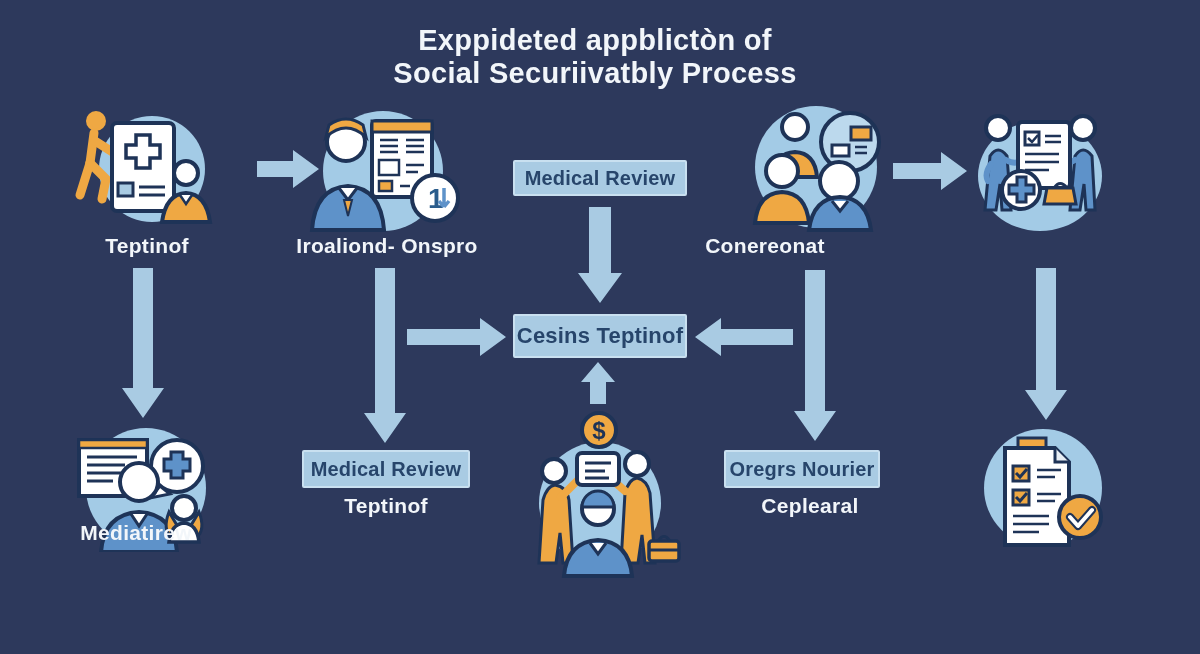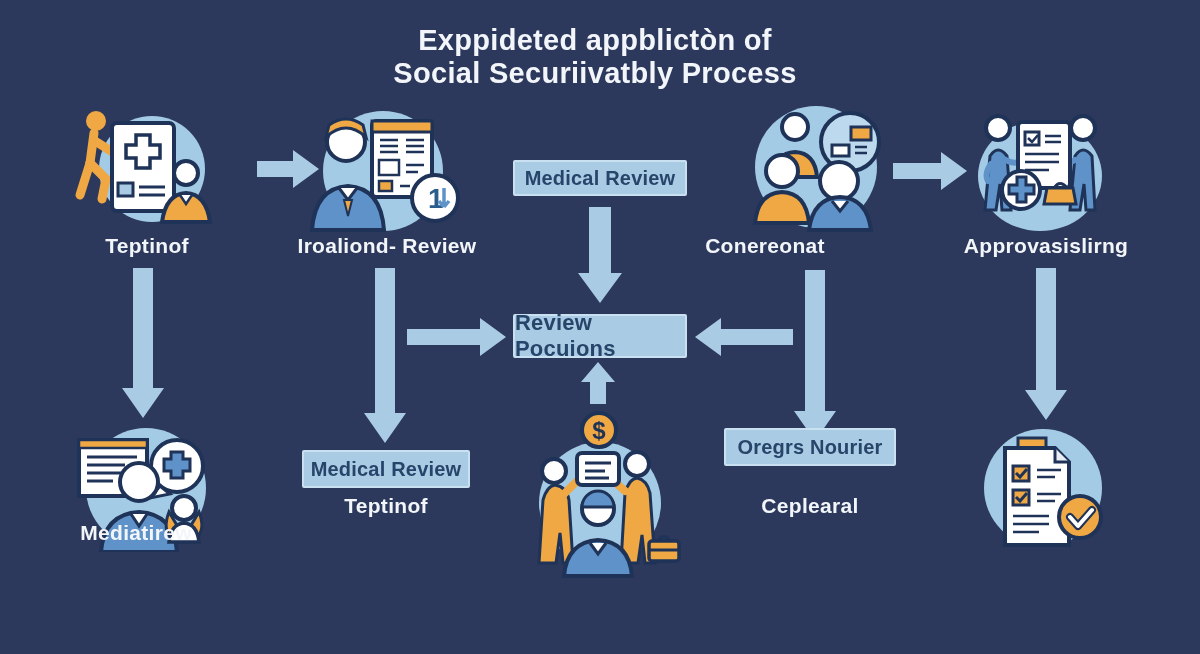--- a/index.html
+++ b/index.html
@@ -87,21 +87,21 @@
       <circle cx="46" cy="39" r="19" fill="#fff" stroke="var(--dk)" stroke-width="4"></circle>
       <path d="M26 34 q20 -18 40 0 l-3 -12 q-17 -12 -34 0 z" fill="var(--or)" stroke="var(--dk)" stroke-width="3"></path>
       <path d="M12 127 q3 -42 36 -44 q33 2 36 44 z" fill="var(--pb)" stroke="var(--dk)" stroke-width="4"></path>
       <path d="M39 85 l9 12 9 -12" fill="#fff" stroke="var(--dk)" stroke-width="3"></path>
       <path d="M44 97 l4 16 4 -16 z" fill="var(--or)" stroke="var(--dk)" stroke-width="2"></path>
       <circle cx="135" cy="95" r="23" fill="#fff" stroke="var(--dk)" stroke-width="4"></circle>
       <text x="128" y="105" font-size="28" font-weight="bold" fill="#2b5d8c">1</text>
       <path d="M144 85 v19 m0 0 l-5 -6 m5 6 l5 -6" stroke="var(--pb)" stroke-width="3.5" fill="none"></path>
     </svg>
   </div>
-  <div class="node-label" style="left:387px;top:234px">Iroaliond- Review</div>
+  <div class="node-label" style="left:387px;top:234px">Iroaliond- Onspro</div>
 
   <div class="flow-box" style="left:513px;top:160px;width:174px;height:36px">
     <span>Medical Review</span>
   </div>
 
   <div class="icon" style="left:745px;top:100px">
     <svg width="140" height="135" viewBox="0 0 140 135">
       <circle cx="71" cy="67" r="61" fill="var(--circ)"></circle>
       <circle cx="105" cy="42" r="29" fill="#bcd9ed" stroke="var(--dk)" stroke-width="4"></circle>
       <path d="M88 64 l-9 14 19 -6 z" fill="#bcd9ed" stroke="var(--dk)" stroke-width="3"></path>
@@ -131,24 +131,23 @@
       <rect x="45" y="12" width="52" height="66" rx="4" fill="#fff" stroke="var(--dk)" stroke-width="4"></rect>
       <rect x="52" y="22" width="14" height="13" fill="#fff" stroke="var(--dk)" stroke-width="3"></rect>
       <path d="M55 28 l4 4 6 -7" stroke="var(--dk)" stroke-width="2.5" fill="none"></path>
       <path d="M72 26 h16 M72 32 h16 M52 44 h34 M52 52 h34 M52 60 h24" stroke="var(--dk)" stroke-width="2.5"></path>
       <circle cx="48" cy="80" r="19" fill="#fff" stroke="var(--dk)" stroke-width="4"></circle>
       <path d="M44 67 h9 v8 h8 v9 h-8 v8 h-9 v-8 h-8 v-9 h8 z" fill="var(--pb)" stroke="var(--dk)" stroke-width="3"></path>
       <path d="M74 78 h26 l3 16 h-32 z" fill="var(--or)" stroke="var(--dk)" stroke-width="3"></path>
       <path d="M81 78 q6 -9 13 0" stroke="var(--dk)" stroke-width="3" fill="none"></path>
     </svg>
   </div>
-  <div class="node-label" style="left:1046px;top:234px">Approvasislirng</div>
 
   <div class="flow-box" style="left:513px;top:314px;width:174px;height:44px;font-size:22px">
-    <span>Review Pocuions</span>
+    <span>Cesins Teptinof</span>
   </div>
 
   <div class="icon" style="left:75px;top:424px">
     <svg width="135" height="128" viewBox="0 0 135 128">
       <circle cx="71" cy="64" r="60" fill="var(--circ)"></circle>
       <rect x="4" y="16" width="68" height="56" fill="#fff" stroke="var(--dk)" stroke-width="4"></rect>
       <rect x="4" y="16" width="68" height="8" fill="var(--or)" stroke="var(--dk)" stroke-width="2.5"></rect>
       <path d="M12 33 h50 M12 41 h38 M12 49 h44 M12 57 h26" stroke="var(--dk)" stroke-width="3"></path>
       <circle cx="102" cy="42" r="26" fill="#fff" stroke="var(--dk)" stroke-width="4"></circle>
       <path d="M85 62 l-10 12 20 -4 z" fill="#fff" stroke="var(--dk)" stroke-width="3"></path>
@@ -184,21 +183,21 @@
       <path d="M141 138 q6 -9 12 0 M132 147 h30" stroke="var(--dk)" stroke-width="3" fill="none"></path>
       <rect x="60" y="50" width="42" height="32" rx="5" fill="#fff" stroke="var(--dk)" stroke-width="4"></rect>
       <path d="M68 60 h26 M68 68 h20 M68 75 h24" stroke="var(--dk)" stroke-width="3"></path>
       <circle cx="81" cy="106" r="16" fill="#fff" stroke="var(--dk)" stroke-width="4"></circle>
       <path d="M65 104 a16 16 0 0 1 32 0 z" fill="var(--pb)" stroke="var(--dk)" stroke-width="3"></path>
       <path d="M47 173 q3 -34 34 -36 q31 2 34 36 z" fill="var(--pb)" stroke="var(--dk)" stroke-width="4"></path>
       <path d="M73 140 l8 11 8 -11" fill="#fff" stroke="var(--dk)" stroke-width="3"></path>
     </svg>
   </div>
 
-  <div class="flow-box" style="left:724px;top:428px;width:172px;height:38px">
+  <div class="flow-box" style="left:724px;top:450px;width:156px;height:38px">
     <span>Oregrs Nourier</span>
   </div>
   <div class="node-label" style="left:810px;top:494px">Ceplearal</div>
 
   <div class="icon" style="left:983px;top:426px">
     <svg width="130" height="128" viewBox="0 0 130 128">
       <circle cx="60" cy="62" r="59" fill="var(--circ)"></circle>
       <rect x="35" y="12" width="28" height="12" fill="var(--or)" stroke="var(--dk)" stroke-width="3"></rect>
       <path d="M22 22 h50 l14 14 v83 h-64 z" fill="#fff" stroke="var(--dk)" stroke-width="4"></path>
       <path d="M72 22 v14 h14" fill="#e8eef4" stroke="var(--dk)" stroke-width="3"></path>

